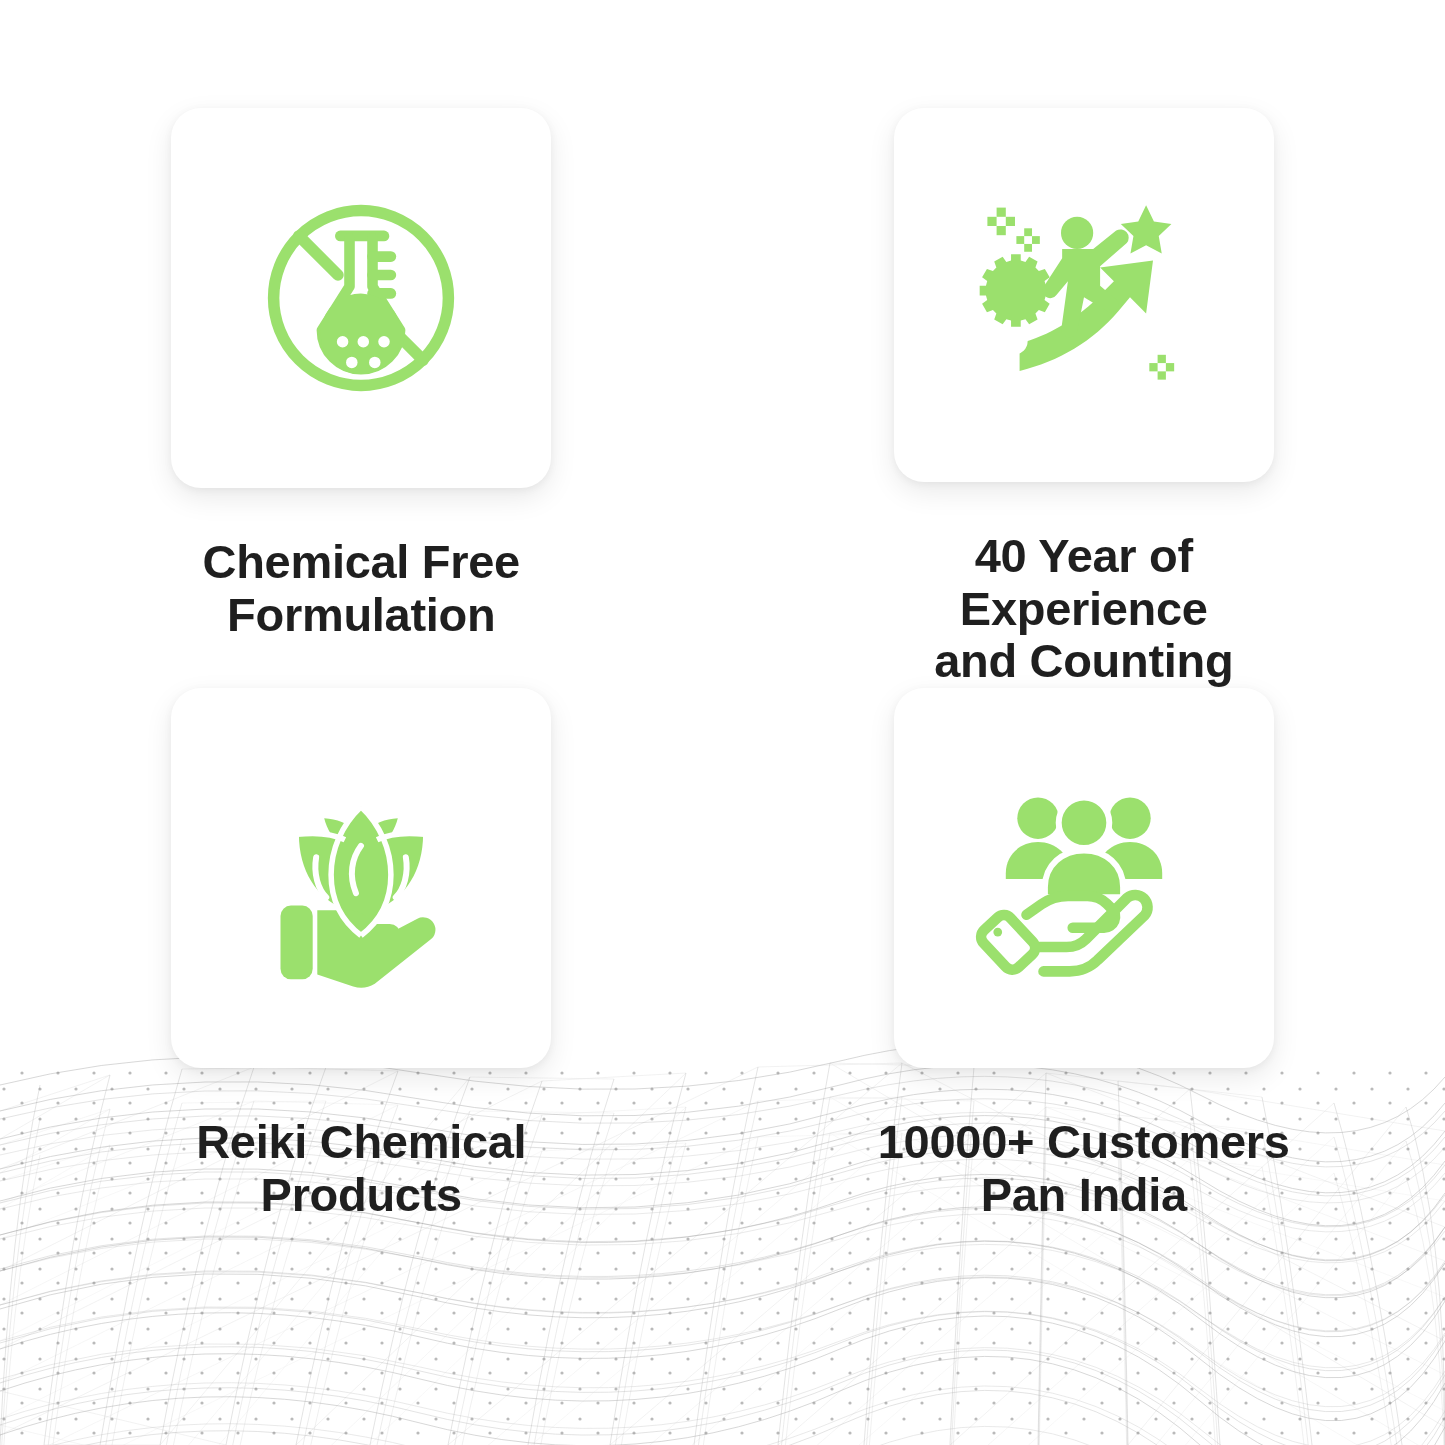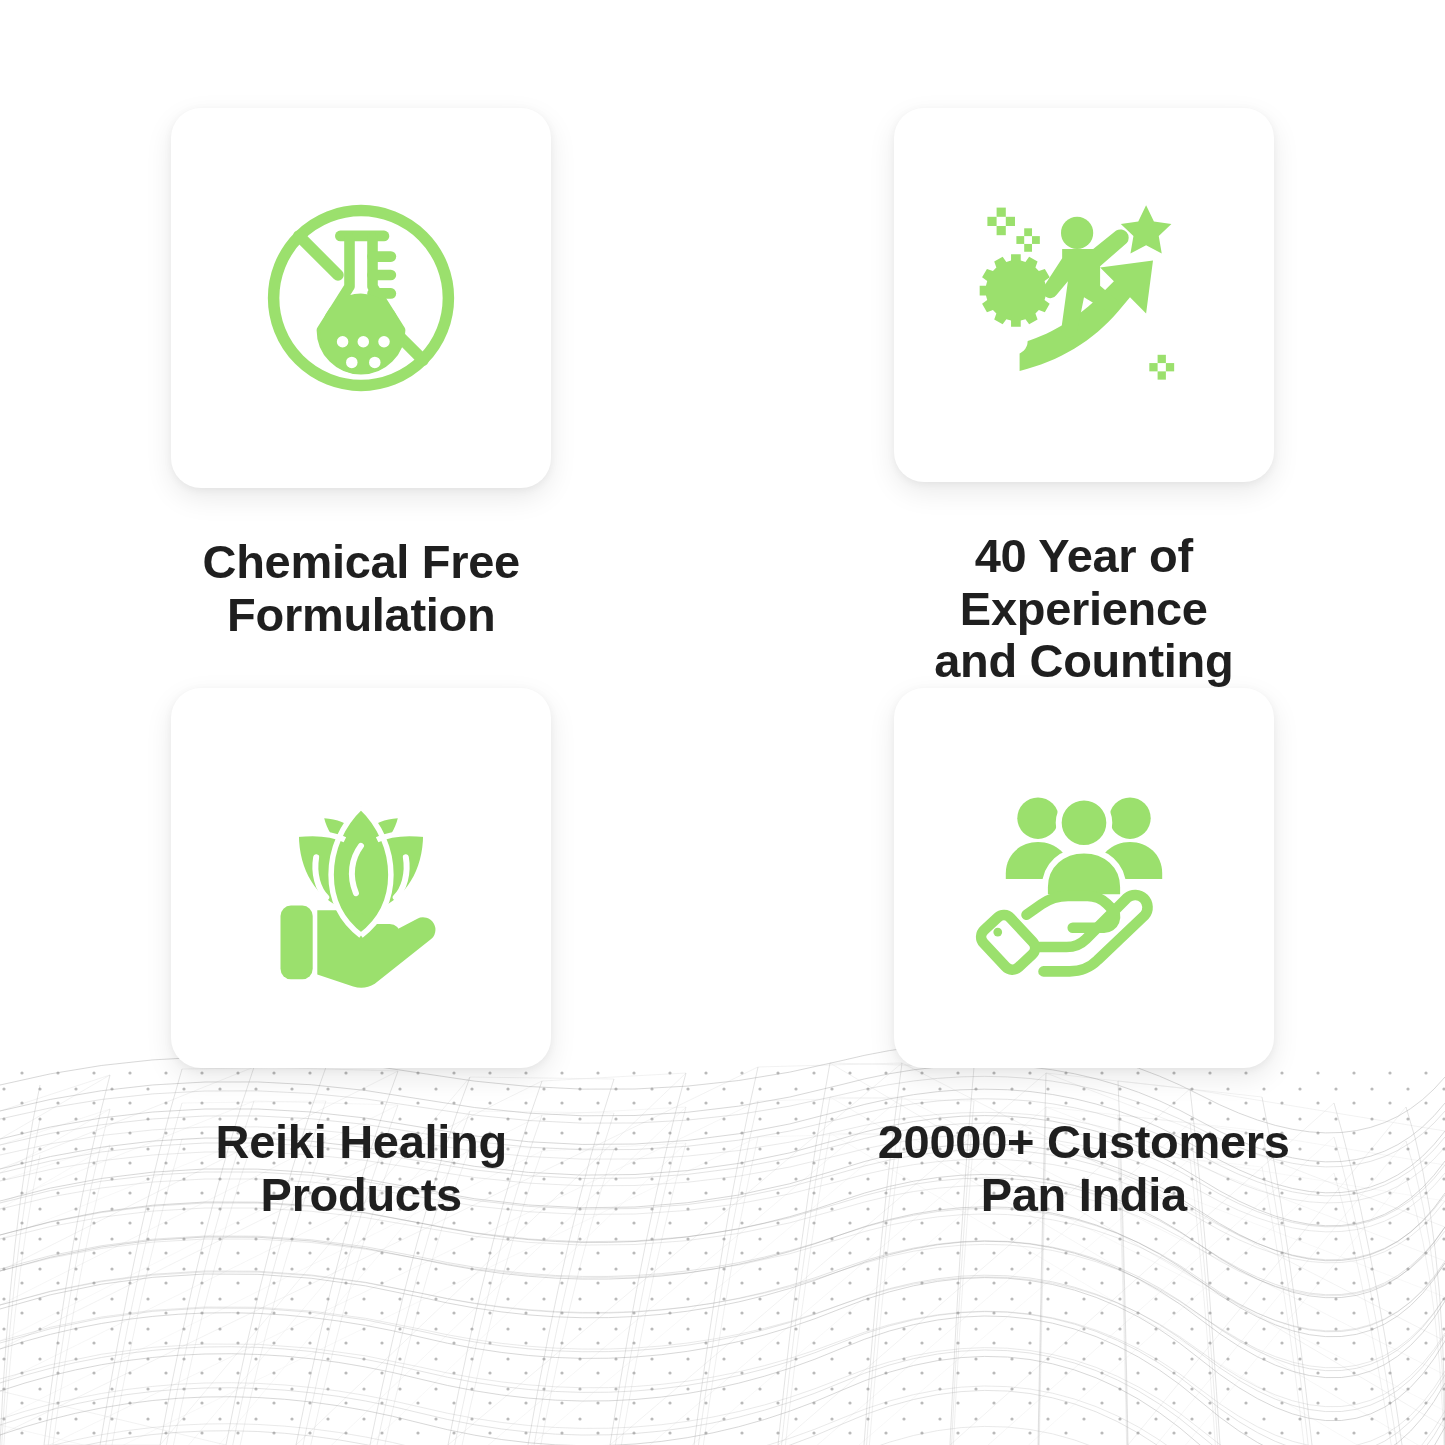--- a/index.html
+++ b/index.html
@@ -279,21 +279,21 @@
           </g>
 
           <g fill="none" stroke="#ffffff" stroke-width="2.4">
             <path d="M50 19 c-8.4 7.9 -13 18.6 -13 29.6 0 11 4.6 20 13 26.4"></path>
             <path d="M50 19 c8.4 7.9 13 18.6 13 29.6 0 11 -4.6 20 -13 26.4"></path>
             <path d="M43 33.4 c-5.6 -2.8 -12.6 -3.3 -20.8 -2.4"></path>
             <path d="M57 33.4 c5.6 -2.8 12.6 -3.3 20.8 -2.4"></path>
           </g>
         </svg>
       </div>
-      <div class="feature-label">Reiki Healing
+      <div class="feature-label">Reiki Chemical
 Products</div>
     </div>
 
     <div class="feature-cell">
       <div class="icon-card">
         <svg viewBox="0 0 100 100" xmlns="http://www.w3.org/2000/svg">
           <g fill="#9BE06D">
 
             <circle cx="30" cy="24" r="9"></circle>
             <path d="M16 48 c0 -8.2 6.3 -13.6 14 -13.6 s14 5.4 14 13.6 l0 2.4 -28 0 Z"></path>
@@ -310,18 +310,18 @@
                      c3.2 0 6.2 1.2 8.4 3.4 l2.2 2.2
                      a4.8 4.8 0 0 1 -3.4 8.2 l-13.6 0"></path>
             <path d="M30 80 l12.4 0 c3.2 0 6.2 -1.2 8.4 -3.4 l18 -18
                      a5.4 5.4 0 0 1 7.6 7.6 L56 85.6
                      c-3.2 3.2 -7.6 5 -12.2 5 l-11.4 0"></path>
             <rect x="6" y="70" width="22" height="16" rx="4" transform="rotate(47 17 78)"></rect>
             <circle cx="12.5" cy="73.5" r="1.9" fill="#9BE06D" stroke="none"></circle>
           </g>
         </svg>
       </div>
-      <div class="feature-label">20000+ Customers
+      <div class="feature-label">10000+ Customers
 Pan India</div>
     </div>
 
   </div>
 </div>
 
 </body></html>

